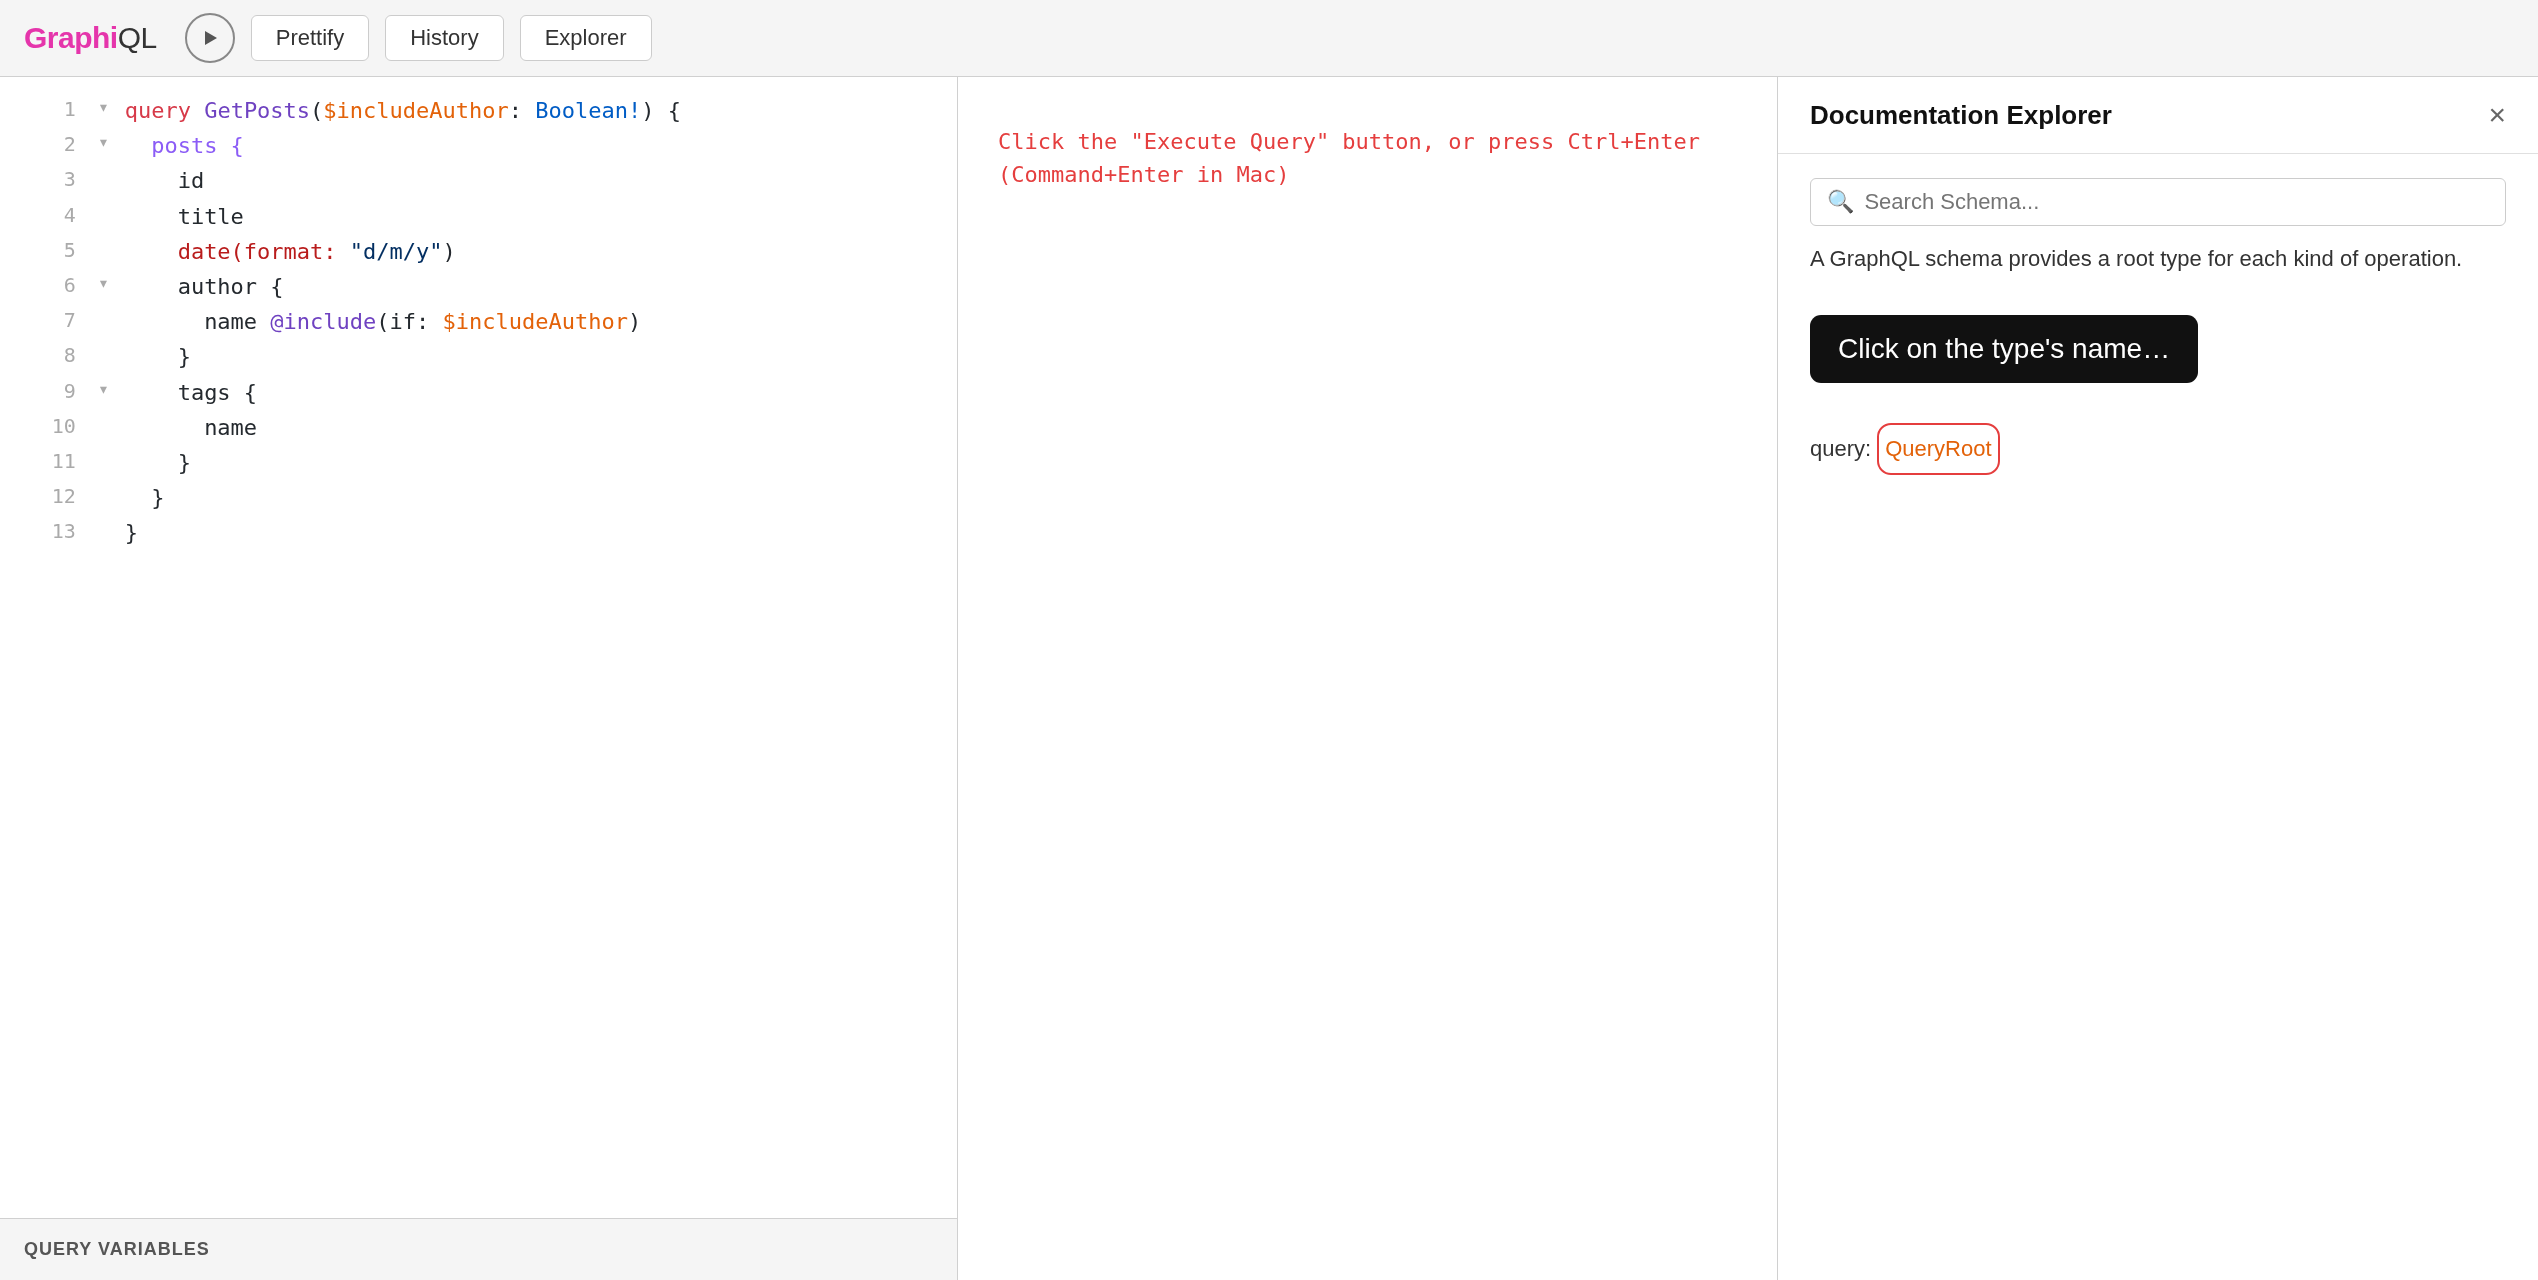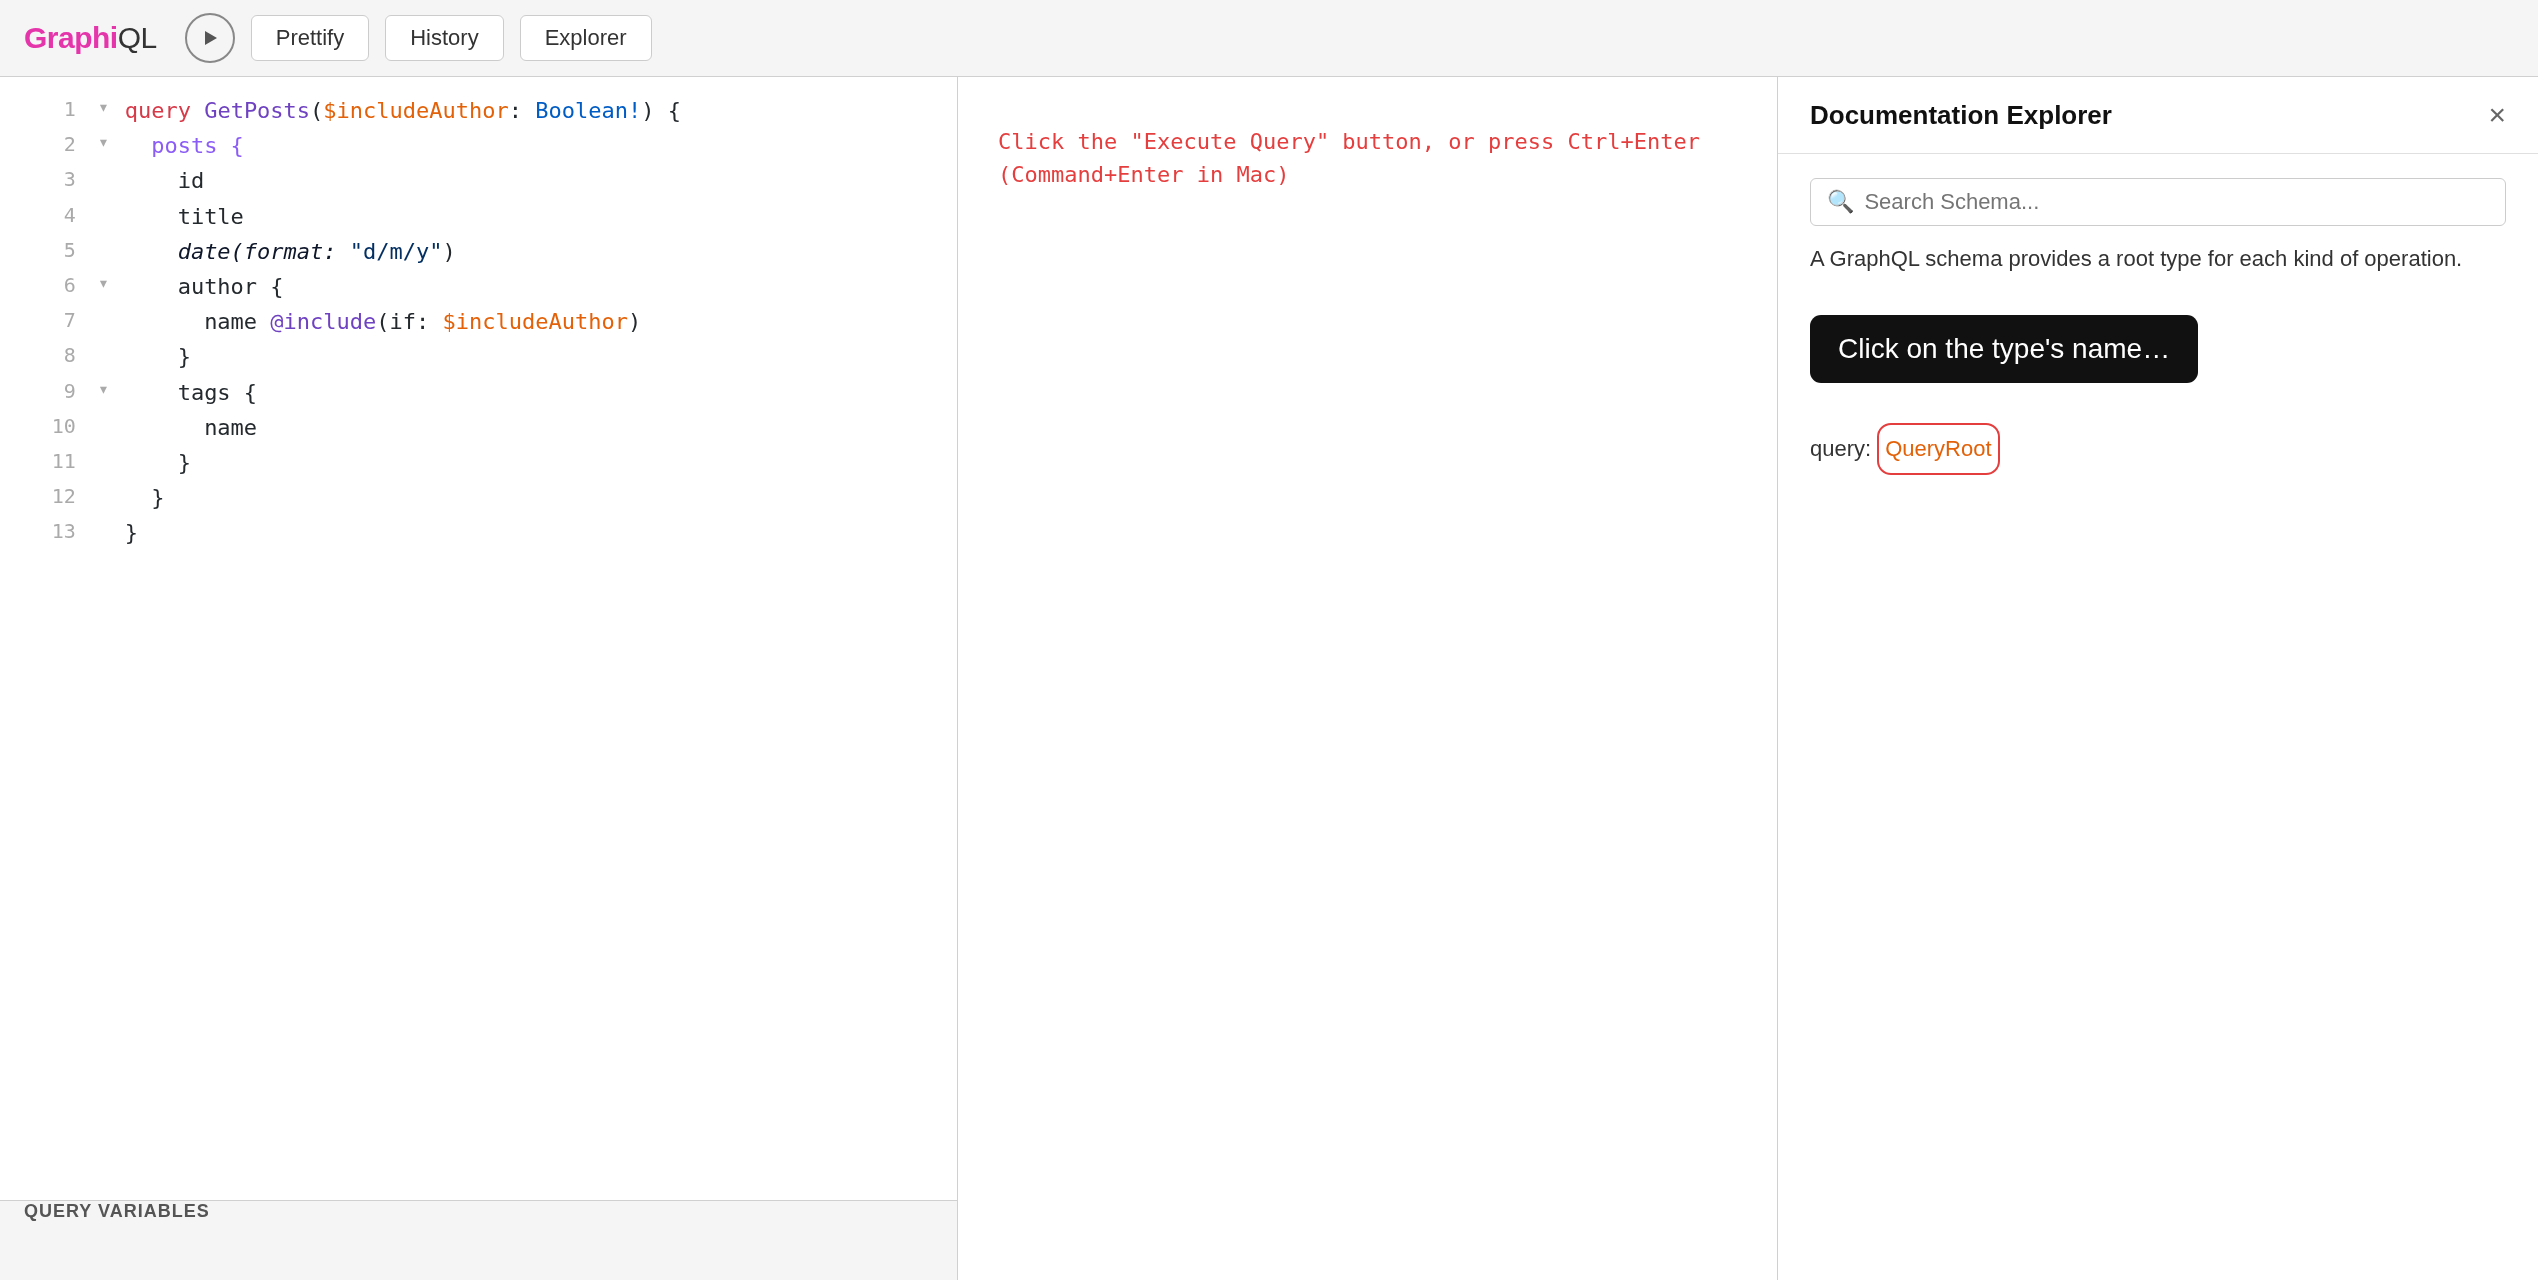--- a/index.html
+++ b/index.html
@@ -114,25 +114,25 @@
 
     .line-content {
       display: table-cell;
       padding-right: 24px;
       white-space: pre;
       vertical-align: top;
     } 
 
     
     #query-vars {
-      height: 80px;
+      height: 62px;
       border-top: 1px solid #d0d0d0;
       background: #f5f5f5;
       display: flex;
-      align-items: flex-start;
+      align-items: center;
       padding: 0 24px;
       flex-shrink: 0;
     }
     #query-vars-label {
       font-size: 18px;
       font-weight: 600;
       color: #555;
       letter-spacing: 1px;
       text-transform: uppercase;
     }
@@ -306,21 +306,21 @@
             <div class="line-content"><span style="color: rgb(36, 41, 46);">    id</span></div>
           </div>
           <div class="code-line">
             <div class="line-num">4</div>
             <div class="line-arrow"></div>
             <div class="line-content"><span style="color: rgb(36, 41, 46);">    title</span></div>
           </div>
           <div class="code-line">
             <div class="line-num">5</div>
             <div class="line-arrow"></div>
-            <div class="line-content"><span style="color: #0f172a; font-style: italic;">    date(format: </span><span style="color: rgb(3, 47, 98);">"d/m/y"</span><span style="color: rgb(36, 41, 46);">)</span></div>
+            <div class="line-content"><span style="color: #b91c1c;">    date(format: </span><span style="color: rgb(3, 47, 98);">"d/m/y"</span><span style="color: rgb(36, 41, 46);">)</span></div>
           </div>
           <div class="code-line">
             <div class="line-num">6</div>
             <div class="line-arrow">▾</div>
             <div class="line-content"><span style="color: rgb(36, 41, 46);">    author {</span></div>
           </div>
           <div class="code-line">
             <div class="line-num">7</div>
             <div class="line-arrow"></div>
             <div class="line-content"><span style="color: rgb(36, 41, 46);">      name </span><span style="color: rgb(111, 66, 193);">@include</span><span style="color: rgb(36, 41, 46);">(if: </span><span style="color: rgb(227, 98, 9);">$includeAuthor</span><span style="color: rgb(36, 41, 46);">)</span></div>

